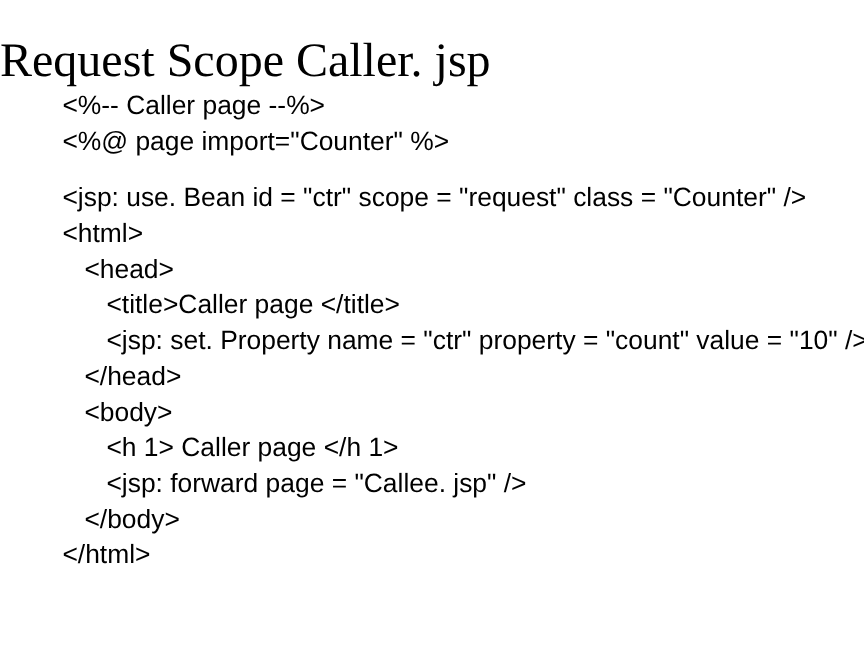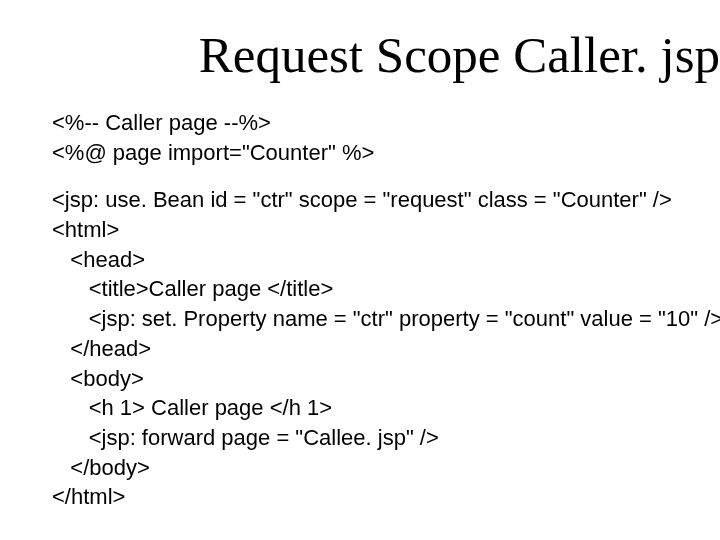--- a/index.html
+++ b/index.html
@@ -12,25 +12,24 @@
     color: #000000;
   }
   .slide {
     box-sizing: border-box;
     width: 720px;
     height: 540px;
     padding: 0;
     position: relative;
   }
   .title {
-    font-size: 51px;
+    font-size: 40px;
     font-weight: normal;
-    text-align: right;
+    text-align: left;
     margin-top: 26px;
-    margin-bottom: 24px;
   }
   .code-block {
     font-size: 22px;
     line-height: 1.35;
     white-space: pre;
     margin-left: 52px;
     margin-right: 10px;
     font-family: Liberation Sans, sans-serif;
   }
   .spacer {

